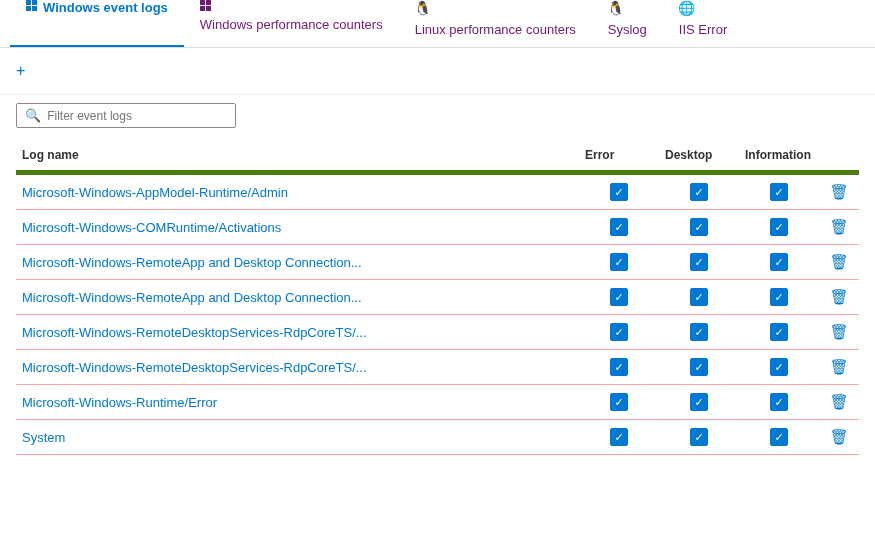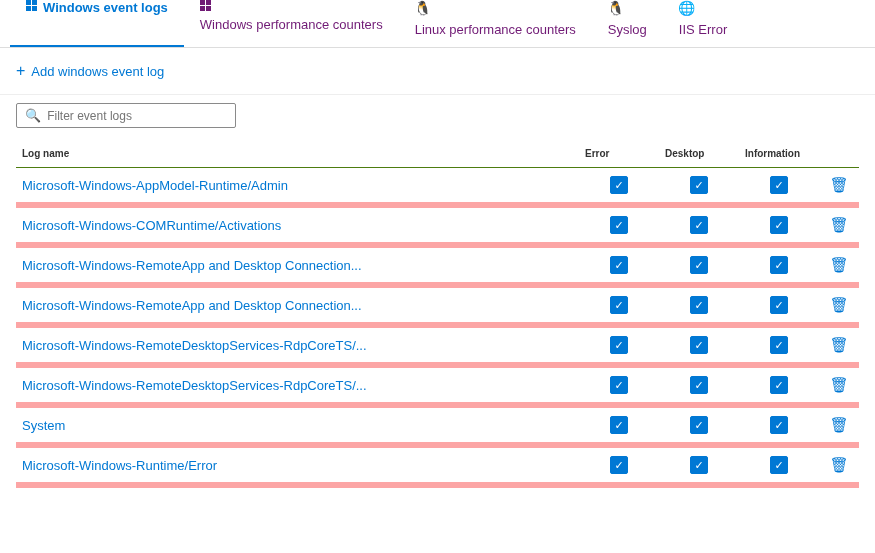--- a/index.html
+++ b/index.html
@@ -84,34 +84,34 @@
     .table-wrap {
       padding: 0 16px;
     }
     table {
       width: 100%;
       border-collapse: collapse;
     }
     thead tr th {
       text-align: left;
       font-weight: 600;
-      font-size: 10px;
+      font-size: 12px;
       color: #333;
       padding: 8px 6px;
-      border-bottom: 1px solid #4d7c0f;
+      border-bottom: 5px solid #4d7c0f;
     }
     thead tr th.col-check {
       text-align: left;
       width: 80px;
     }
     thead tr th.col-del {
       width: 40px;
     }
     tbody tr {
-      border-bottom: 6px solid #fca5a5;
+      border-bottom: 1px solid #fca5a5;
     }
     tbody tr td {
       padding: 8px 6px;
       font-size: 13px;
       color: #333;
     }
     tbody tr td.col-name {
       color: #0078d4;
     }
     tbody tr td.col-check {
@@ -195,21 +195,20 @@
   <div class="nav-tab">
     <span class="nav-tab-icon tab-icon">🌐</span>
     <span>IIS Error</span>
   </div>
 
 </nav>
 
 <div class="toolbar">
   <button class="add-btn">
     <span style="font-size:16px; font-weight:300;">+</span>
-    <span>Add windows event log</span>
   </button>
 </div>
 
 <div class="filter-row">
   <div class="filter-input-wrap">
     <span class="filter-icon">🔍</span>
     <input type="text" placeholder="Filter event logs" style="">
   </div>
 </div>
 
@@ -261,28 +260,28 @@
           <td class="col-del"><span class="del-icon">🗑</span></td>
         </tr>
         <tr>
           <td class="col-name">Microsoft-Windows-RemoteDesktopServices-RdpCoreTS/...</td>
           <td class="col-check"><span class="check-box">✓</span></td>
           <td class="col-check"><span class="check-box">✓</span></td>
           <td class="col-check"><span class="check-box">✓</span></td>
           <td class="col-del"><span class="del-icon">🗑</span></td>
         </tr>
         <tr>
+          <td class="col-name">Microsoft-Windows-Runtime/Error</td>
+          <td class="col-check"><span class="check-box">✓</span></td>
+          <td class="col-check"><span class="check-box">✓</span></td>
+          <td class="col-check"><span class="check-box">✓</span></td>
+          <td class="col-del"><span class="del-icon">🗑</span></td>
+        </tr>
+        <tr>
           <td class="col-name">System</td>
-          <td class="col-check"><span class="check-box">✓</span></td>
-          <td class="col-check"><span class="check-box">✓</span></td>
-          <td class="col-check"><span class="check-box">✓</span></td>
-          <td class="col-del"><span class="del-icon">🗑</span></td>
-        </tr>
-        <tr>
-          <td class="col-name">Microsoft-Windows-Runtime/Error</td>
           <td class="col-check"><span class="check-box">✓</span></td>
           <td class="col-check"><span class="check-box">✓</span></td>
           <td class="col-check"><span class="check-box">✓</span></td>
           <td class="col-del"><span class="del-icon">🗑</span></td>
         </tr>
       </tbody>
   </table>
 </div>
 
 </body></html>

